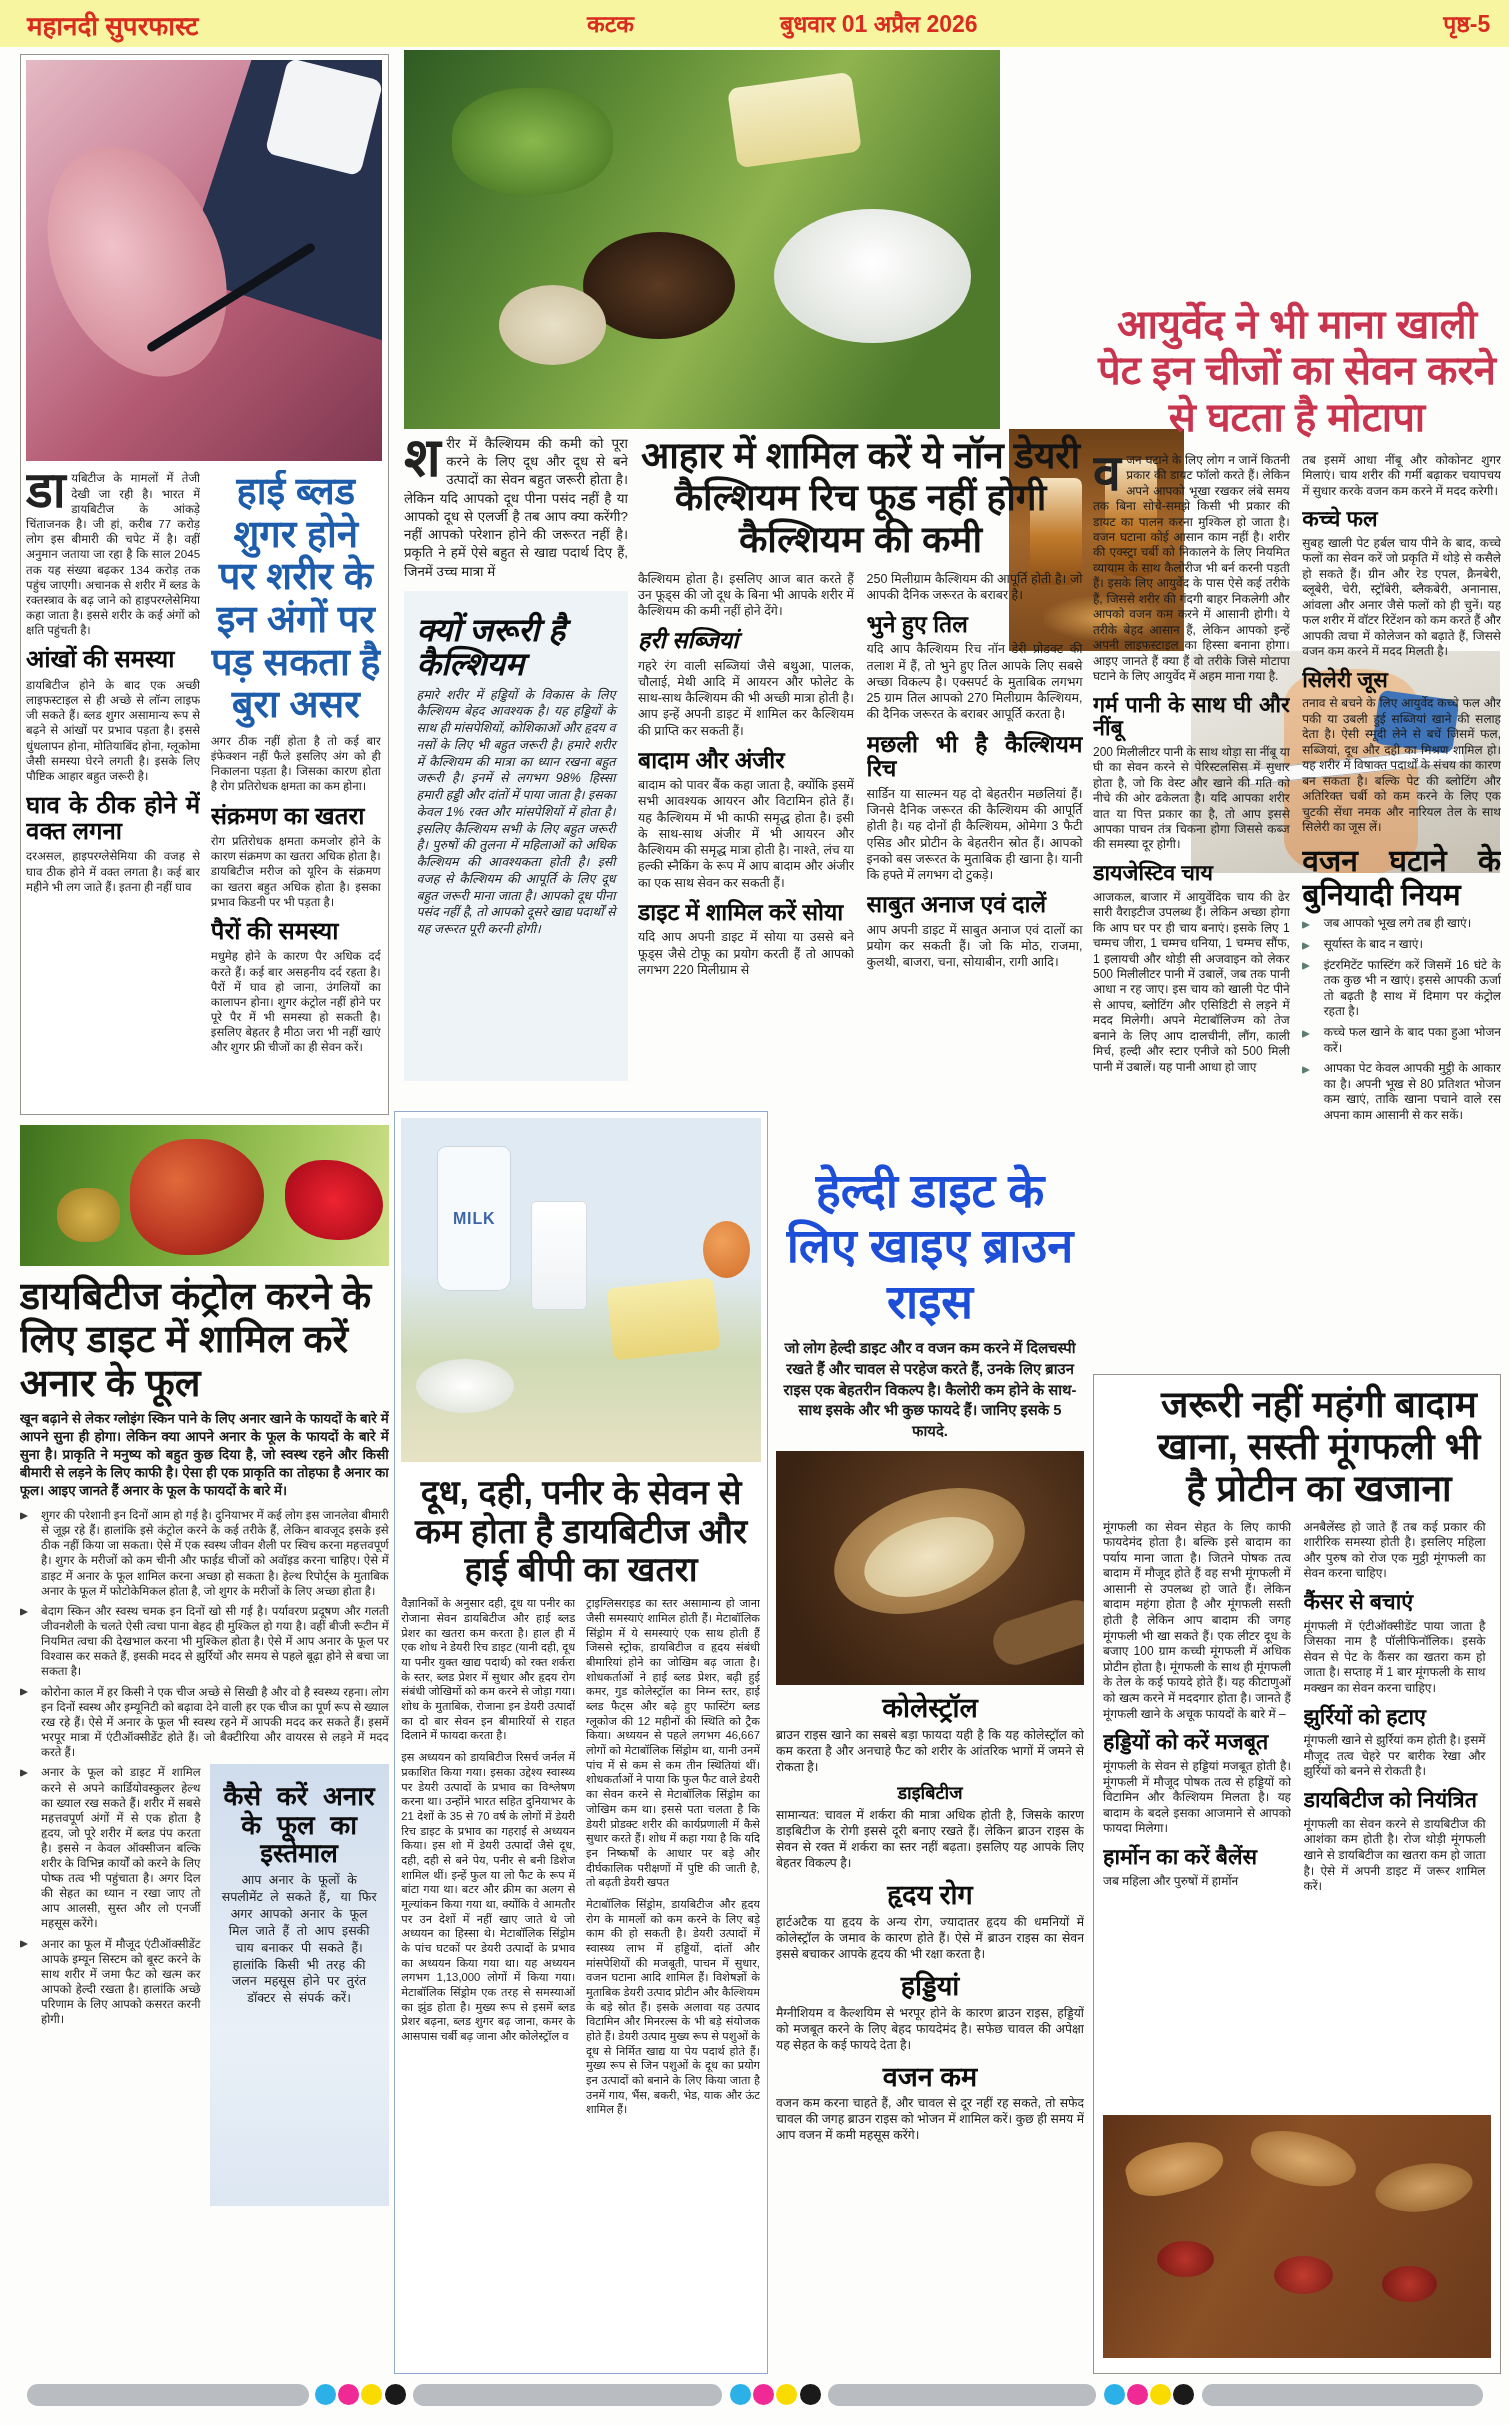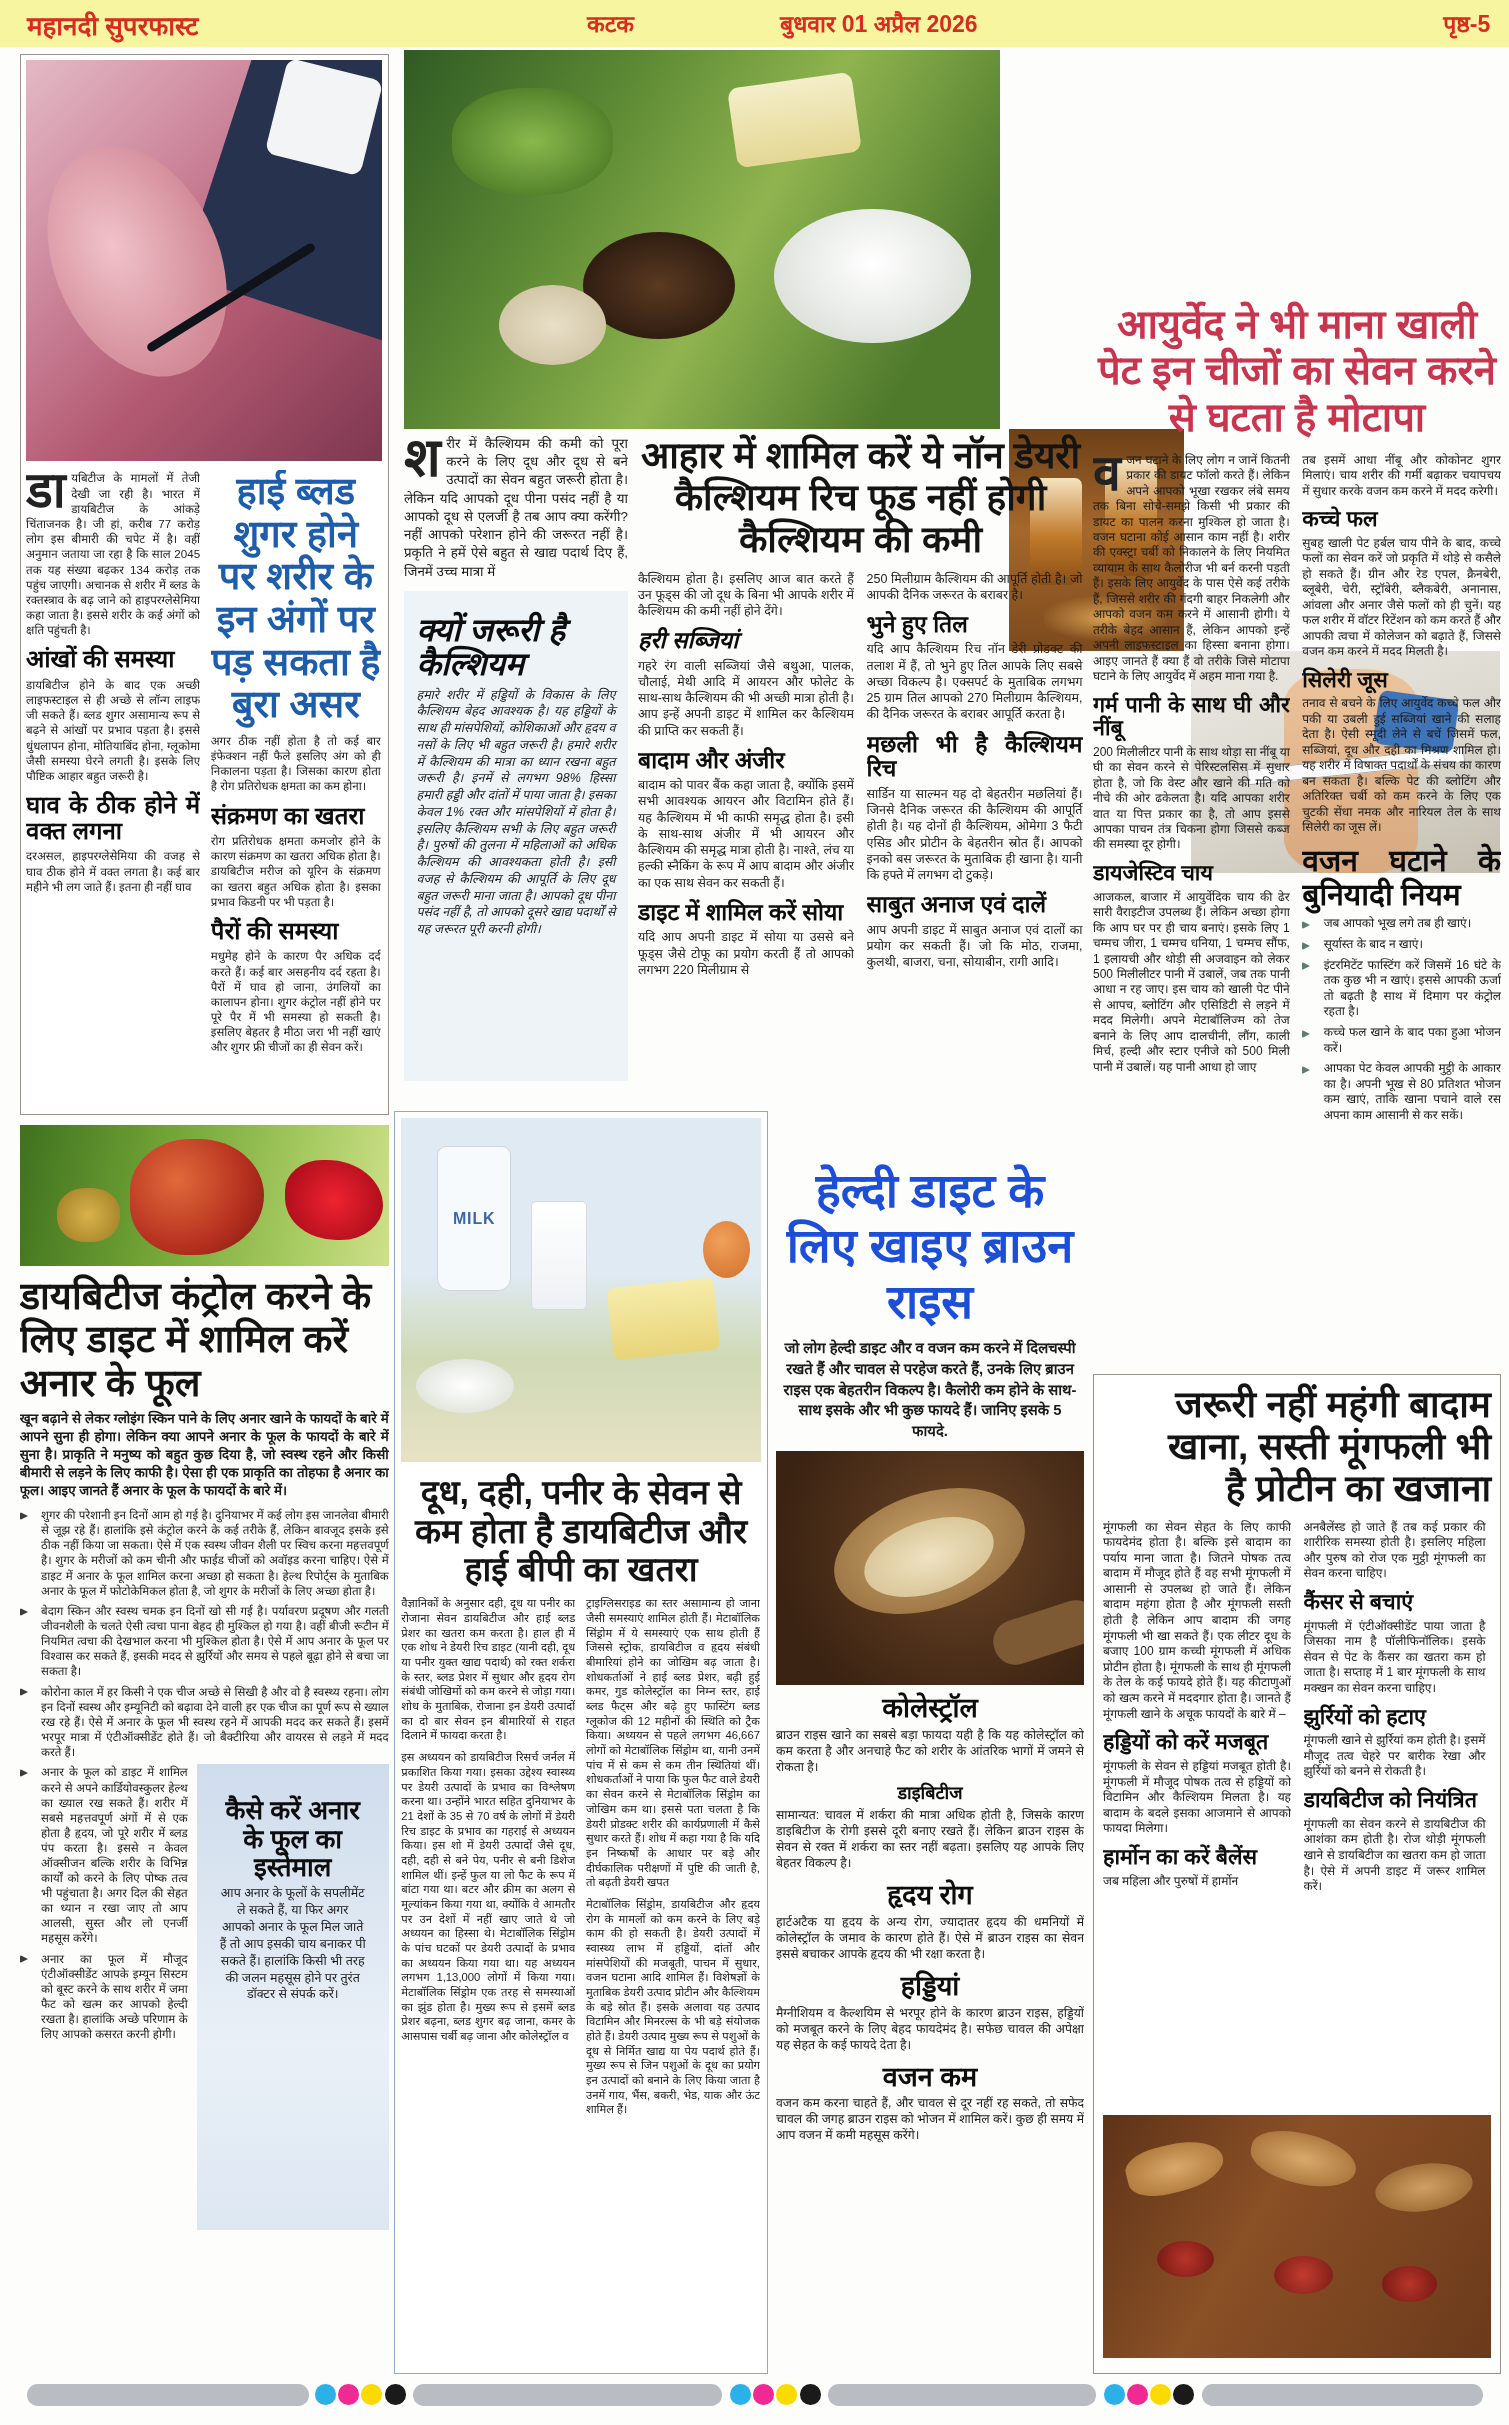--- a/index.html
+++ b/index.html
@@ -18,21 +18,21 @@
   .col{overflow:hidden;}
   .bullet-row{display:flex;margin-bottom:5.4px;}
   .bmark{flex:0 0 8px;width:0;height:0;border-top:4.5px solid transparent;border-bottom:4.5px solid transparent;border-left:8px solid #3c3c3c;margin:4.5px 5.4px 0 0;border-radius:1.8px;}
   .bmark.teal{border-left-color:#5c7d74;}
   
   .hl-blue{color:#1d5dab;font-weight:bold;text-align:center;line-height:1.12;}
   .hl-black{color:#141414;font-weight:bold;line-height:1.14;}
   .hl-red{color:#c9354e;font-weight:bold;text-align:center;line-height:1.16;}
   .hl-green{color:#1d4ed8;font-weight:bold;text-align:center;line-height:1.18;}
   .boxed{background:#edf3f7;font-style:italic;}
-  .use-box{background:linear-gradient(180deg,#cfdcec,#e9f0f7 60%,#dde7f2);padding:23px;}
+  .use-box{background:linear-gradient(180deg,#cfdcec,#e9f0f7 60%,#dde7f2);padding:11px;font-family:Liberation Mono, monospace;}
   .border-box{border:1.8px solid #97928c;}
   .blue-border{border:1.8px solid #8fa8cc;}
   
   .bar{position:absolute;top:2384px;height:21.5px;background:#b9bdc2;border-radius:10.7px;}
   .dot{position:absolute;top:2384px;width:20.6px;height:20.6px;border-radius:50%;}
 </style>
 </head>
 <body>
 
 <div class="abs masthead">
@@ -245,21 +245,21 @@
         </div>
       <div class="bullet-row">
           <span class="bmark teal"></span>
           <div style="flex:1;">आपका पेट केवल आपकी मुट्ठी के आकार का है। अपनी भूख से 80 प्रतिशत भोजन कम खाएं, ताकि खाना पचाने वाले रस अपना काम आसानी से कर सकें।</div>
         </div>
     </div>
   </div>
 </div>
 
 <div class="abs border-box" style="left:1093px;top:1374px;width:408px;height:1000px;background:#fff;padding:9px;box-sizing:border-box;">
-  <div class="hl-black" style="font-size:37px;text-align:right;margin-left:44px;">जरूरी नहीं महंगी बादाम खाना, सस्ती मूंगफली भी है प्रोटीन का खजाना</div>
+  <div class="hl-black" style="font-size:37px;text-align:center;margin-left:44px;">जरूरी नहीं महंगी बादाम खाना, सस्ती मूंगफली भी है प्रोटीन का खजाना</div>
   <div class="cols" style="gap:12.5px;margin-top:9px;height:590px;">
     <div class="col btxt" style="width:188px;font-size:12px;line-height:1.3;">
       <div>मूंगफली का सेवन सेहत के लिए काफी फायदेमंद होता है। बल्कि इसे बादाम का पर्याय माना जाता है। जितने पोषक तत्व बादाम में मौजूद होते हैं वह सभी मूंगफली में आसानी से उपलब्ध हो जाते हैं। लेकिन बादाम महंगा होता है और मूंगफली सस्ती होती है लेकिन आप बादाम की जगह मूंगफली भी खा सकते हैं। एक लीटर दूध के बजाए 100 ग्राम कच्ची मूंगफली में अधिक प्रोटीन होता है। मूंगफली के साथ ही मूंगफली के तेल के कई फायदे होते हैं। यह कीटाणुओं को खत्म करने में मददगार होता है। जानते हैं मूंगफली खाने के अचूक फायदों के बारे में –</div>
       <div class="sub" style="font-size:21.5px;">हड्डियों को करें मजबूत</div>
       <div>मूंगफली के सेवन से हड्डियां मजबूत होती है। मूंगफली में मौजूद पोषक तत्व से हड्डियों को विटामिन और कैल्शियम मिलता है। यह बादाम के बदले इसका आजमाने से आपको फायदा मिलेगा।</div>
       <div class="sub" style="font-size:21.5px;">हार्मोन का करें बैलेंस</div>
       <div>जब महिला और पुरुषों में हार्मोन</div>
     </div>
     <div class="col btxt" style="width:182px;font-size:12px;line-height:1.3;">
       <div>अनबैलेंस्ड हो जाते हैं तब कई प्रकार की शारीरिक समस्या होती है। इसलिए महिला और पुरुष को रोज एक मुट्ठी मूंगफली का सेवन करना चाहिए।</div>

